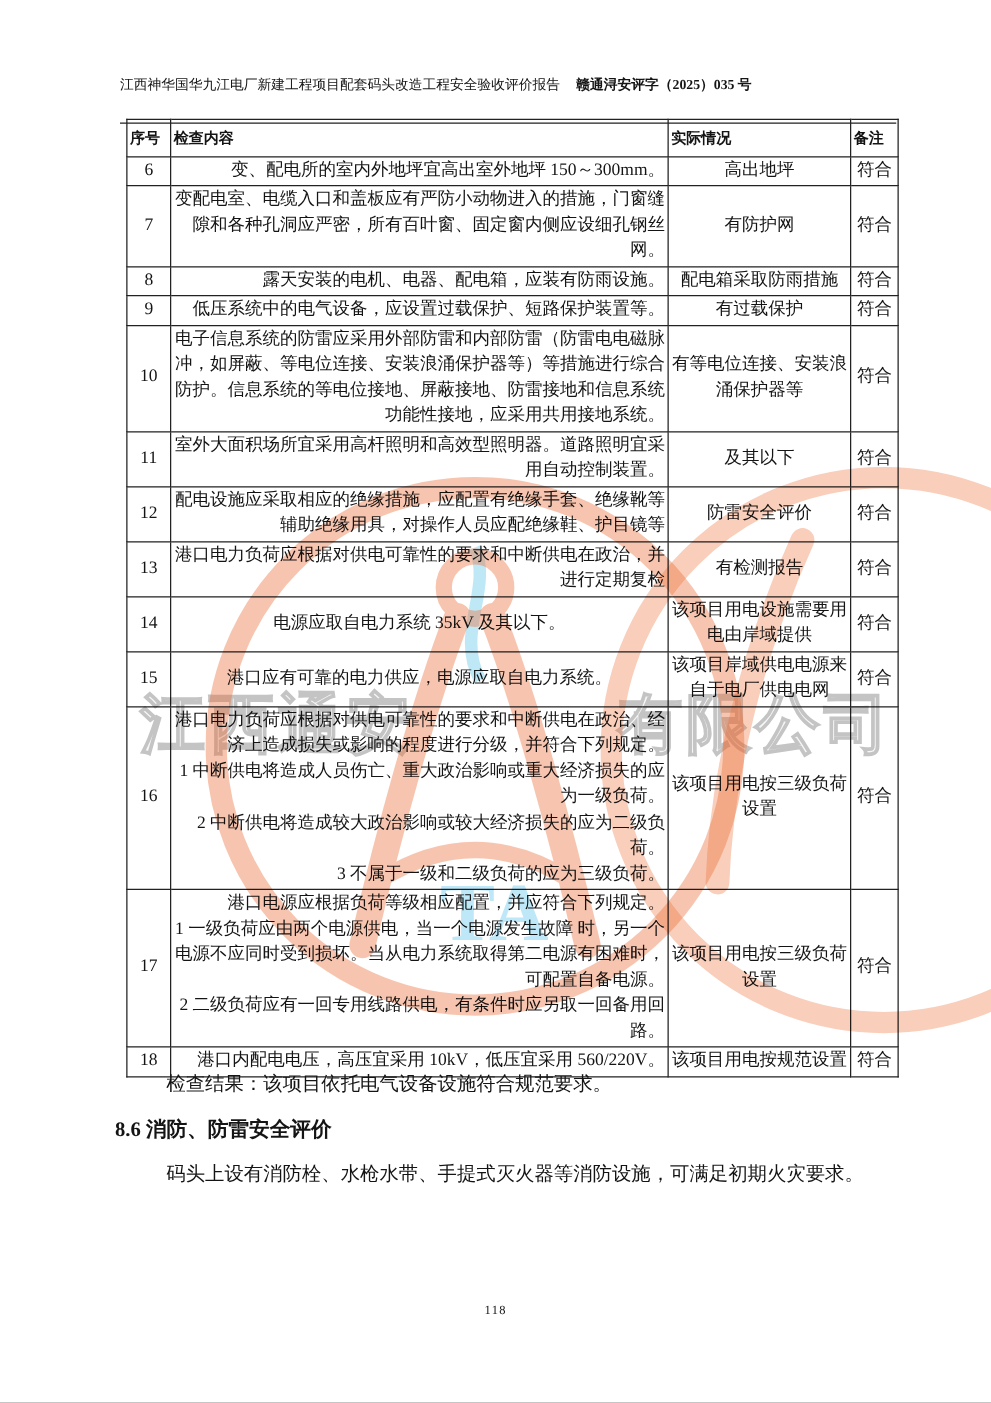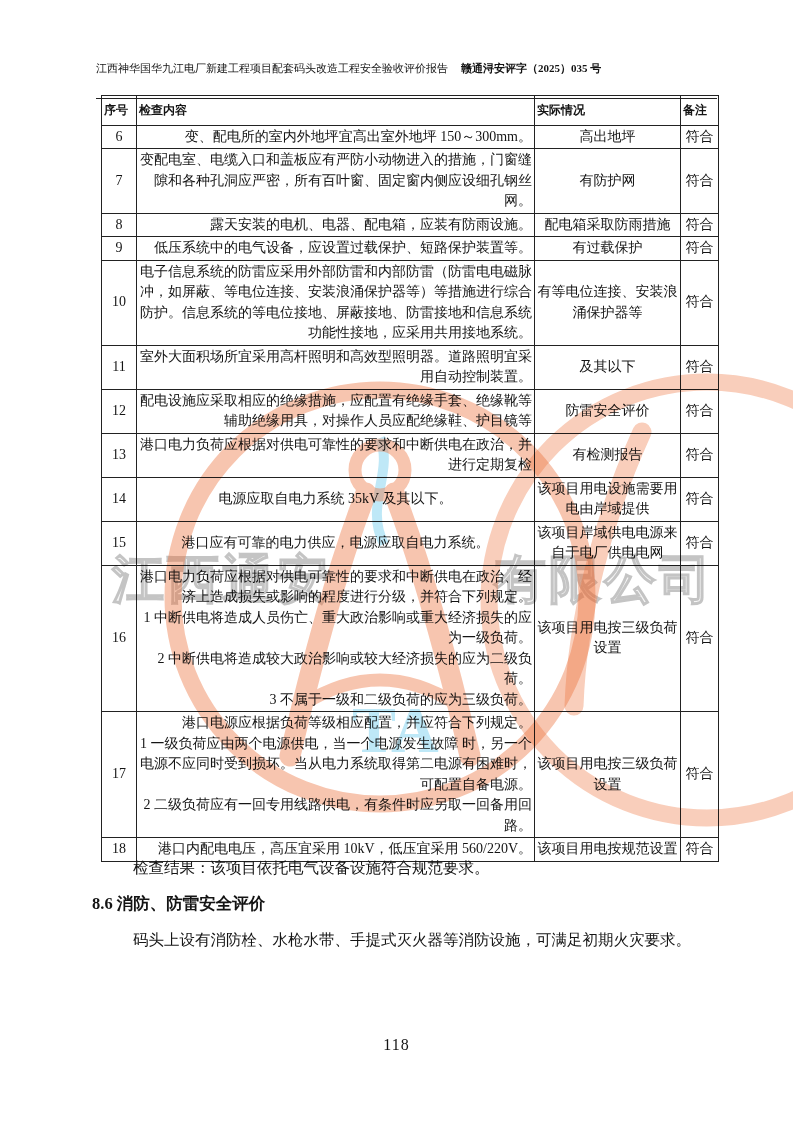--- a/index.html
+++ b/index.html
@@ -22,21 +22,21 @@
   .insp th,.insp td{border:1.2px solid #222;font-size:14px;line-height:20.5px;padding:1px 2px;vertical-align:middle;word-break:break-all;}
   .insp th{font-weight:bold;font-size:12px;padding:4px 2px;text-align:left;}
   td.c-no,td.c-actual,td.c-remark{text-align:center;}
   td.c-content{text-align:right;white-space:pre-wrap;}
   td.c-content.center{text-align:center;}
   
   .after{position:absolute;left:92px;right:74px;top:850px;font-size:15.5px;line-height:36px;}
   .after p{margin:0;}
   .after .indent{text-indent:41px;}
   .after h2{margin:0;font-size:16.5px;line-height:36px;font-weight:bold;}
-  .pageno{position:absolute;left:0;right:0;bottom:68px;text-align:center;font-size:16px;letter-spacing:1px;}
+  .pageno{position:absolute;left:0;right:0;bottom:68px;text-align:center;font-size:10px;letter-spacing:1px;}
   
   svg.wm{position:absolute;left:0;top:0;pointer-events:none;mix-blend-mode:multiply;}
   svg.wm text{font-family:"Liberation Serif","DejaVu Serif",serif;}
 </style>
 </head>
 <body>
 
 <div class="page">
 
   <div class="hdr">

